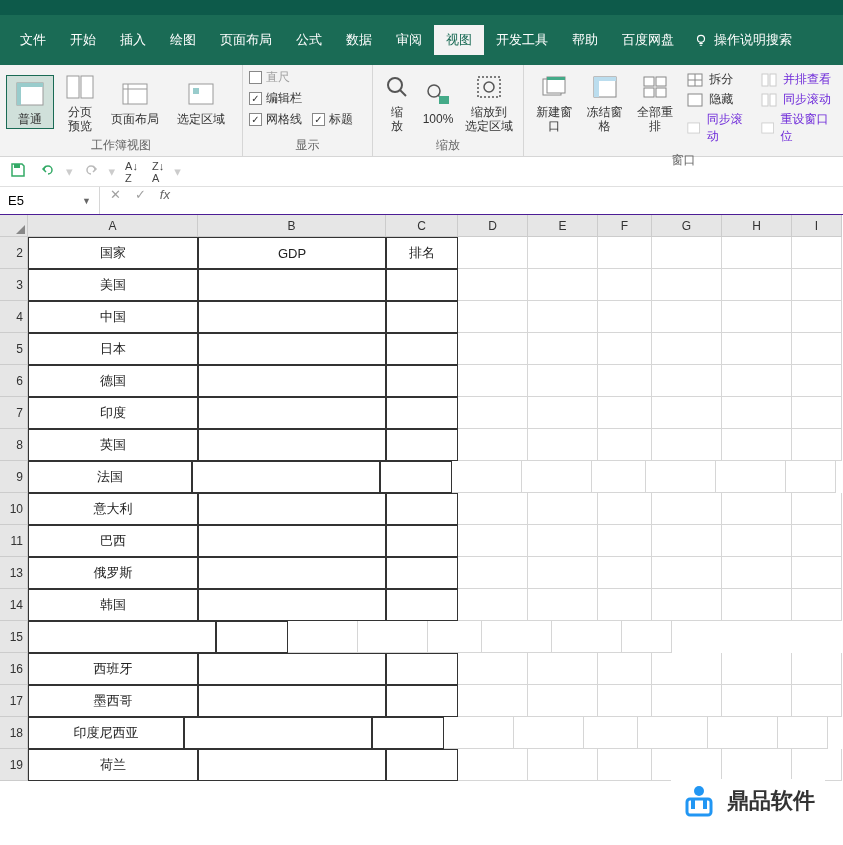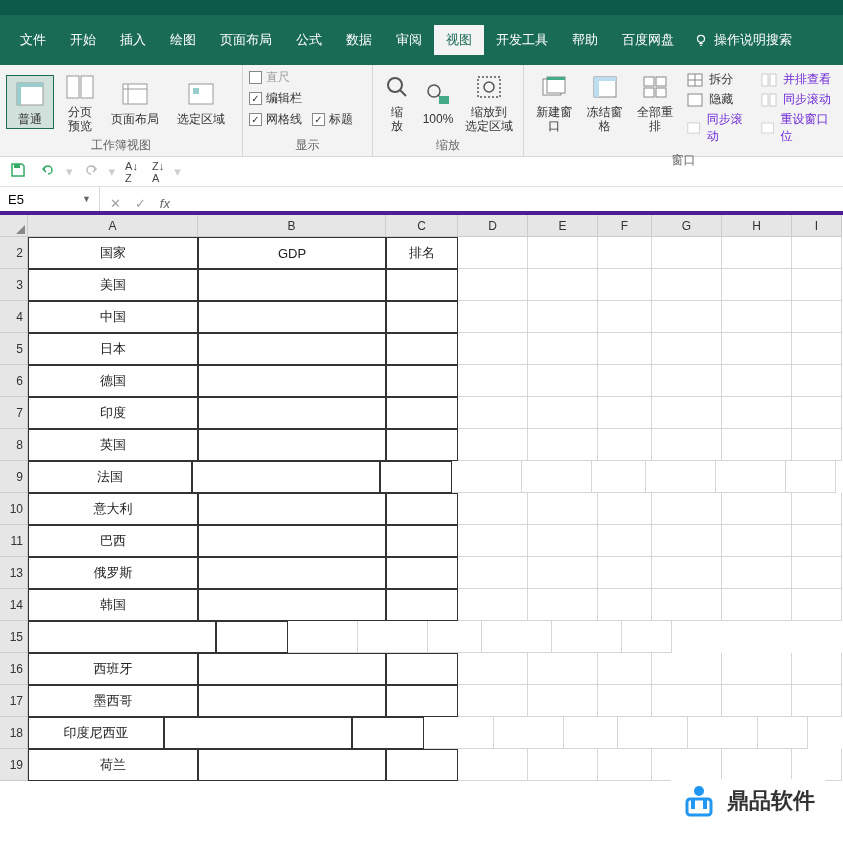--- a/index.html
+++ b/index.html
@@ -26,21 +26,21 @@
 .chk { width: 13px; height: 13px; border: 1px solid #888; display: flex; align-items: center; justify-content: center; background: #fff; }
 .chk.checked::after { content: "✓"; font-size: 10px; color: #333; }
 .mini-item { display: flex; align-items: center; gap: 6px; font-size: 12px; color: #333; margin-bottom: 3px; }
 .mini-item.disabled { color: #6d28d9; }
 .mini-icon { width: 16px; height: 14px; }
 
 .qat { height: 30px; background: #fff; border-bottom: 1px solid #e0e0e0; display: flex; align-items: center; padding: 0 6px; gap: 6px; font-size: 13px; color: #444; }
 .qat .btn { cursor: pointer; padding: 2px 4px; }
 .qat .sep { color: #ccc; }
 
-.namerow { height: 28px; background: #fff; border-bottom: 4px solid #4c1d95; display: flex; align-items: flex-end; font-size: 13px; }
+.namerow { height: 28px; background: #fff; border-bottom: 1px solid #4c1d95; display: flex; align-items: flex-start; font-size: 13px; }
 .name-box { width: 100px; border-right: 1px solid #d6d6d6; padding: 0 8px; height: 100%; display: flex; align-items: center; justify-content: space-between; }
 .name-box .dd { font-size: 9px; color: #666; }
 .fx-controls { display: flex; align-items: center; gap: 14px; padding: 0 10px; color: #a0a0a0; }
 .fx-controls .fx { font-style: italic; color: #666; }
 .fx-input { flex: 1; height: 100%; }
 
 .sheet { position: relative; }
 .colhdr-row { display: flex; height: 22px; font-size: 12px; color: #333; }
 .corner { width: 28px; background: #e6e6e6; border-right: 1px solid #ccc; border-bottom: 1px solid #ccc; position: relative; }
 .corner::after { content: ""; position: absolute; right: 2px; bottom: 2px; width: 0; height: 0; border-style: solid; border-width: 0 0 9px 9px; border-color: transparent transparent #888 transparent; }
@@ -490,21 +490,21 @@
         <div class="cell bordered" style="width: 72px;"></div>
         <div class="cell" style="width: 70px;"></div>
         <div class="cell" style="width: 70px;"></div>
         <div class="cell" style="width: 54px;"></div>
         <div class="cell" style="width: 70px;"></div>
         <div class="cell" style="width: 70px;"></div>
         <div class="cell" style="width: 50px;"></div>
       </div>
       <div class="row">
         <div class="rowhdr">18</div>
-        <div class="cell bordered" style="width: 136px;">印度尼西亚</div>
+        <div class="cell bordered" style="width: 156px;">印度尼西亚</div>
         <div class="cell bordered" style="width: 188px;"></div>
         <div class="cell bordered" style="width: 72px;"></div>
         <div class="cell" style="width: 70px;"></div>
         <div class="cell" style="width: 70px;"></div>
         <div class="cell" style="width: 54px;"></div>
         <div class="cell" style="width: 70px;"></div>
         <div class="cell" style="width: 70px;"></div>
         <div class="cell" style="width: 50px;"></div>
       </div>
       <div class="row">

